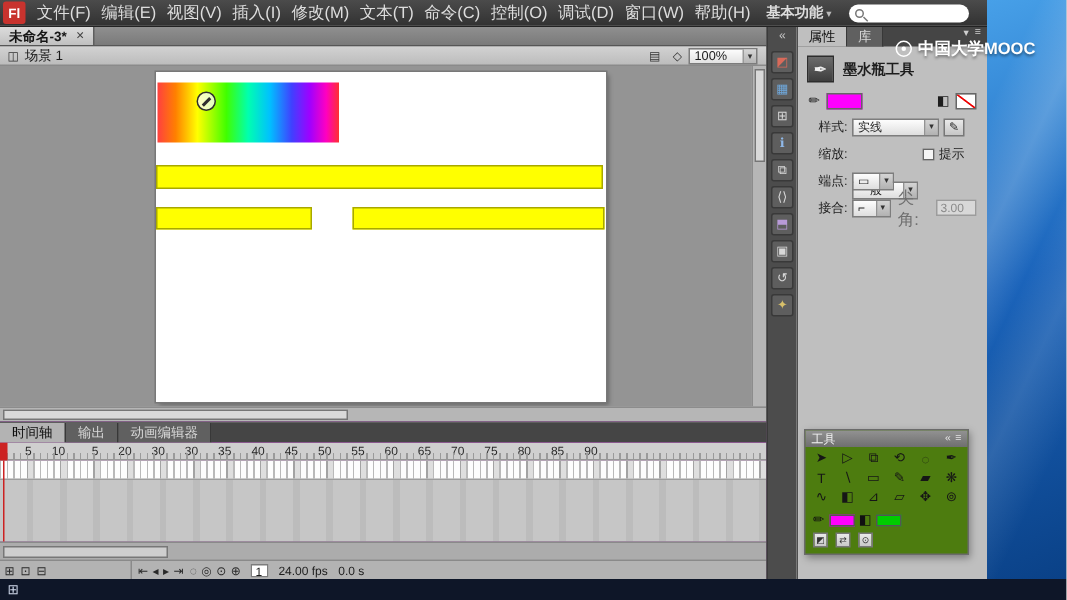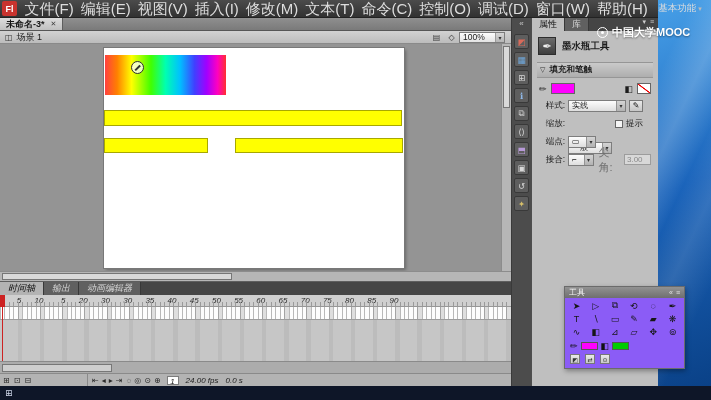--- a/index.html
+++ b/index.html
@@ -21,22 +21,22 @@
 
   
   .app{position:absolute;left:0;top:0;width:658px;height:386px;background:#bfbfbf;}
 
   
   .menubar{position:absolute;left:0;top:0;width:658px;height:18px;background:linear-gradient(#4b4b4b,#323232);
     display:flex;align-items:center;color:#ddd;border-bottom:1px solid #222;}
   .app-logo{width:15px;height:15px;background:var(--accent-red,#c8332e);color:#fff;font-weight:bold;font-size:9px;
     display:flex;align-items:center;justify-content:center;margin:0 4px 0 2px;border-radius:2px;flex:none;}
   .menus{display:flex;align-items:center;height:18px;}
-  .menu{padding:0 3.5px;font-size:15px;line-height:18px;white-space:nowrap;}
-  .workspace{margin-left:7px;font-size:9.5px;display:flex;gap:2px;align-items:center;white-space:nowrap;}
+  .menu{padding:0 3.5px;font-size:11px;line-height:18px;white-space:nowrap;}
+  .workspace{margin-left:7px;font-size:9.5px;display:flex;gap:2px;align-items:center;white-space:nowrap;font-weight:bold;}
   .ws-arrow{font-size:7px;color:#bbb;}
   .searchbox{margin-left:12px;width:80px;height:12px;background:#fff;border-radius:6px;display:flex;align-items:center;padding:0 4px;gap:3px;}
   .mag{width:6px;height:6px;border:1.2px solid #777;border-radius:50%;position:relative;flex:none;}
   .mag::after{content:"";position:absolute;left:4.6px;top:4.6px;width:4px;height:1.2px;background:#777;transform:rotate(45deg);transform-origin:0 0;}
   .searchbox input{border:0;outline:0;width:100%;font-size:8px;height:10px;padding:0;background:transparent;}
 
   
   .tabbar{position:absolute;left:0;top:18px;width:511px;height:13px;background:linear-gradient(#8f8f8f,#7a7a7a);
     border-bottom:1px solid #565656;display:flex;}
   .doctab{background:linear-gradient(#dcdcdc,#c0c0c0);border-right:1px solid #5e5e5e;padding:0 6px;
@@ -65,21 +65,21 @@
   .bar{position:absolute;background:var(--stage-yellow,#ffff00);border:1px solid #a8a800;}
   .bar-full{left:0;top:62px;width:298px;height:16px;}
   .bar-left{left:0;top:90px;width:104px;height:15px;}
   .bar-right{left:131px;top:90px;width:168px;height:15px;}
   .vsb{position:absolute;right:0;top:0;width:10px;height:227px;background:#b6b6b6;border-left:1px solid #8c8c8c;}
   .vsb-thumb{position:absolute;left:1px;top:2px;width:7px;height:62px;background:#d9d9d9;border:1px solid #767676;}
   .hsb{position:absolute;left:0;bottom:0;width:511px;height:10px;background:#b6b6b6;border-top:1px solid #8c8c8c;}
   .hsb-thumb{position:absolute;left:2px;top:1px;width:230px;height:7px;background:#d9d9d9;border:1px solid #767676;}
 
   
-  .timeline{position:absolute;left:0;top:281px;width:511px;height:105px;background:#a21caf;border-top:1px solid #5e5e5e;font-style:italic;}
+  .timeline{position:absolute;left:0;top:281px;width:511px;height:105px;background:#a21caf;border-top:1px solid #5e5e5e;}
   .tl-tabs{height:13px;background:#454545;display:flex;}
   .tl-tab{padding:0 8px;font-size:9px;line-height:13px;color:#d8d8d8;background:#606060;border-right:1px solid #383838;}
   .tl-tab.active{background:#b3b3b3;color:#101010;}
   .tl-body{position:absolute;left:0;top:13px;width:511px;height:79px;display:flex;}
   .layers-col{width:88px;flex:none;display:flex;flex-direction:column;border-right:1px solid #7e7e7e;background:#b3b3b3;}
   .layers-hd{height:12px;background:#a4a4a4;border-bottom:1px solid #8a8a8a;display:flex;align-items:center;justify-content:flex-end;}
   .lh-ic{width:12px;text-align:center;font-size:7px;color:#333;}
   .layer-row{height:13px;background:var(--layer-selection-blue,#7189b7);display:flex;align-items:center;font-size:9px;color:#0c0c0c;}
   .layer-row .pg{font-size:7px;margin:0 3px 0 2px;color:#1d1d1d;}
   .layer-row .nm{flex:1;white-space:nowrap;overflow:hidden;}
@@ -149,21 +149,21 @@
   .sel-style{width:58px;}
   .sel-scale{width:44px;margin-top:48px;}
   .sel-cap,.sel-join{width:28px;}
   .edit-btn{width:14px;height:12px;border:1px solid #777;background:linear-gradient(#e9e9e9,#c6c6c6);
     display:flex;align-items:center;justify-content:center;font-size:8px;color:#222;}
   .checkbox{width:8px;height:8px;border:1px solid #666;background:#f5f5f5;flex:none;}
   .cb-label{font-size:8.5px;}
   .miter-label{color:#6f6f6f;margin-left:2px;font-size:11px;}
 
   
-  .toolspanel{position:absolute;left:564px;top:286px;width:121px;background:#8b5cf6;border:1px solid #6b6b6b;
+  .toolspanel{position:absolute;left:536px;top:286px;width:110px;background:#4d7c0f;border:1px solid #6b6b6b;
     box-shadow:1px 2px 5px rgba(0,0,0,.35);z-index:40;}
   .tp-title{height:11px;background:linear-gradient(#929292,#6f6f6f);color:#f2f2f2;font-size:8px;
     display:flex;align-items:center;padding:0 4px;gap:3px;}
   .tp-sp{flex:1;}
   .tp-hic{font-size:7px;color:#e2e2e2;}
   .tp-grid{display:grid;grid-template-columns:repeat(6,1fr);padding:1px 2px;}
   .tp-cell{height:13px;display:flex;align-items:center;justify-content:center;font-size:9px;color:#161616;}
   .tp-colors{display:flex;align-items:center;gap:3px;padding:2px 5px;}
   .swatch{width:17px;height:8px;border:1px solid #555;}
   .swatch.stroke{background:var(--stroke-magenta,#ff00ff);}
@@ -327,24 +327,20 @@
         <span class="props-tab">库</span>
         <span class="ph-sp"></span>
         <span class="ph-ic">▾</span>
         <span class="ph-ic">≡</span>
       </div>
       <div class="props-body">
         <div class="tool-row">
           <span class="tool-icon-box">✒</span>
           <span class="tool-name">墨水瓶工具</span>
         </div>
-        <div class="section-hd">
-          <span class="tri">▽</span>
-          <span>填充和笔触</span>
-        </div>
         <div class="color-row">
           <span class="pi">✏</span>
           <span class="chip"></span>
           <span class="cr-sp"></span>
           <span class="pi">◧</span>
           <span class="chip none"></span>
         </div>
         <div class="field-row">
           <span class="flabel">样式:</span>
           <span class="select sel-style">

